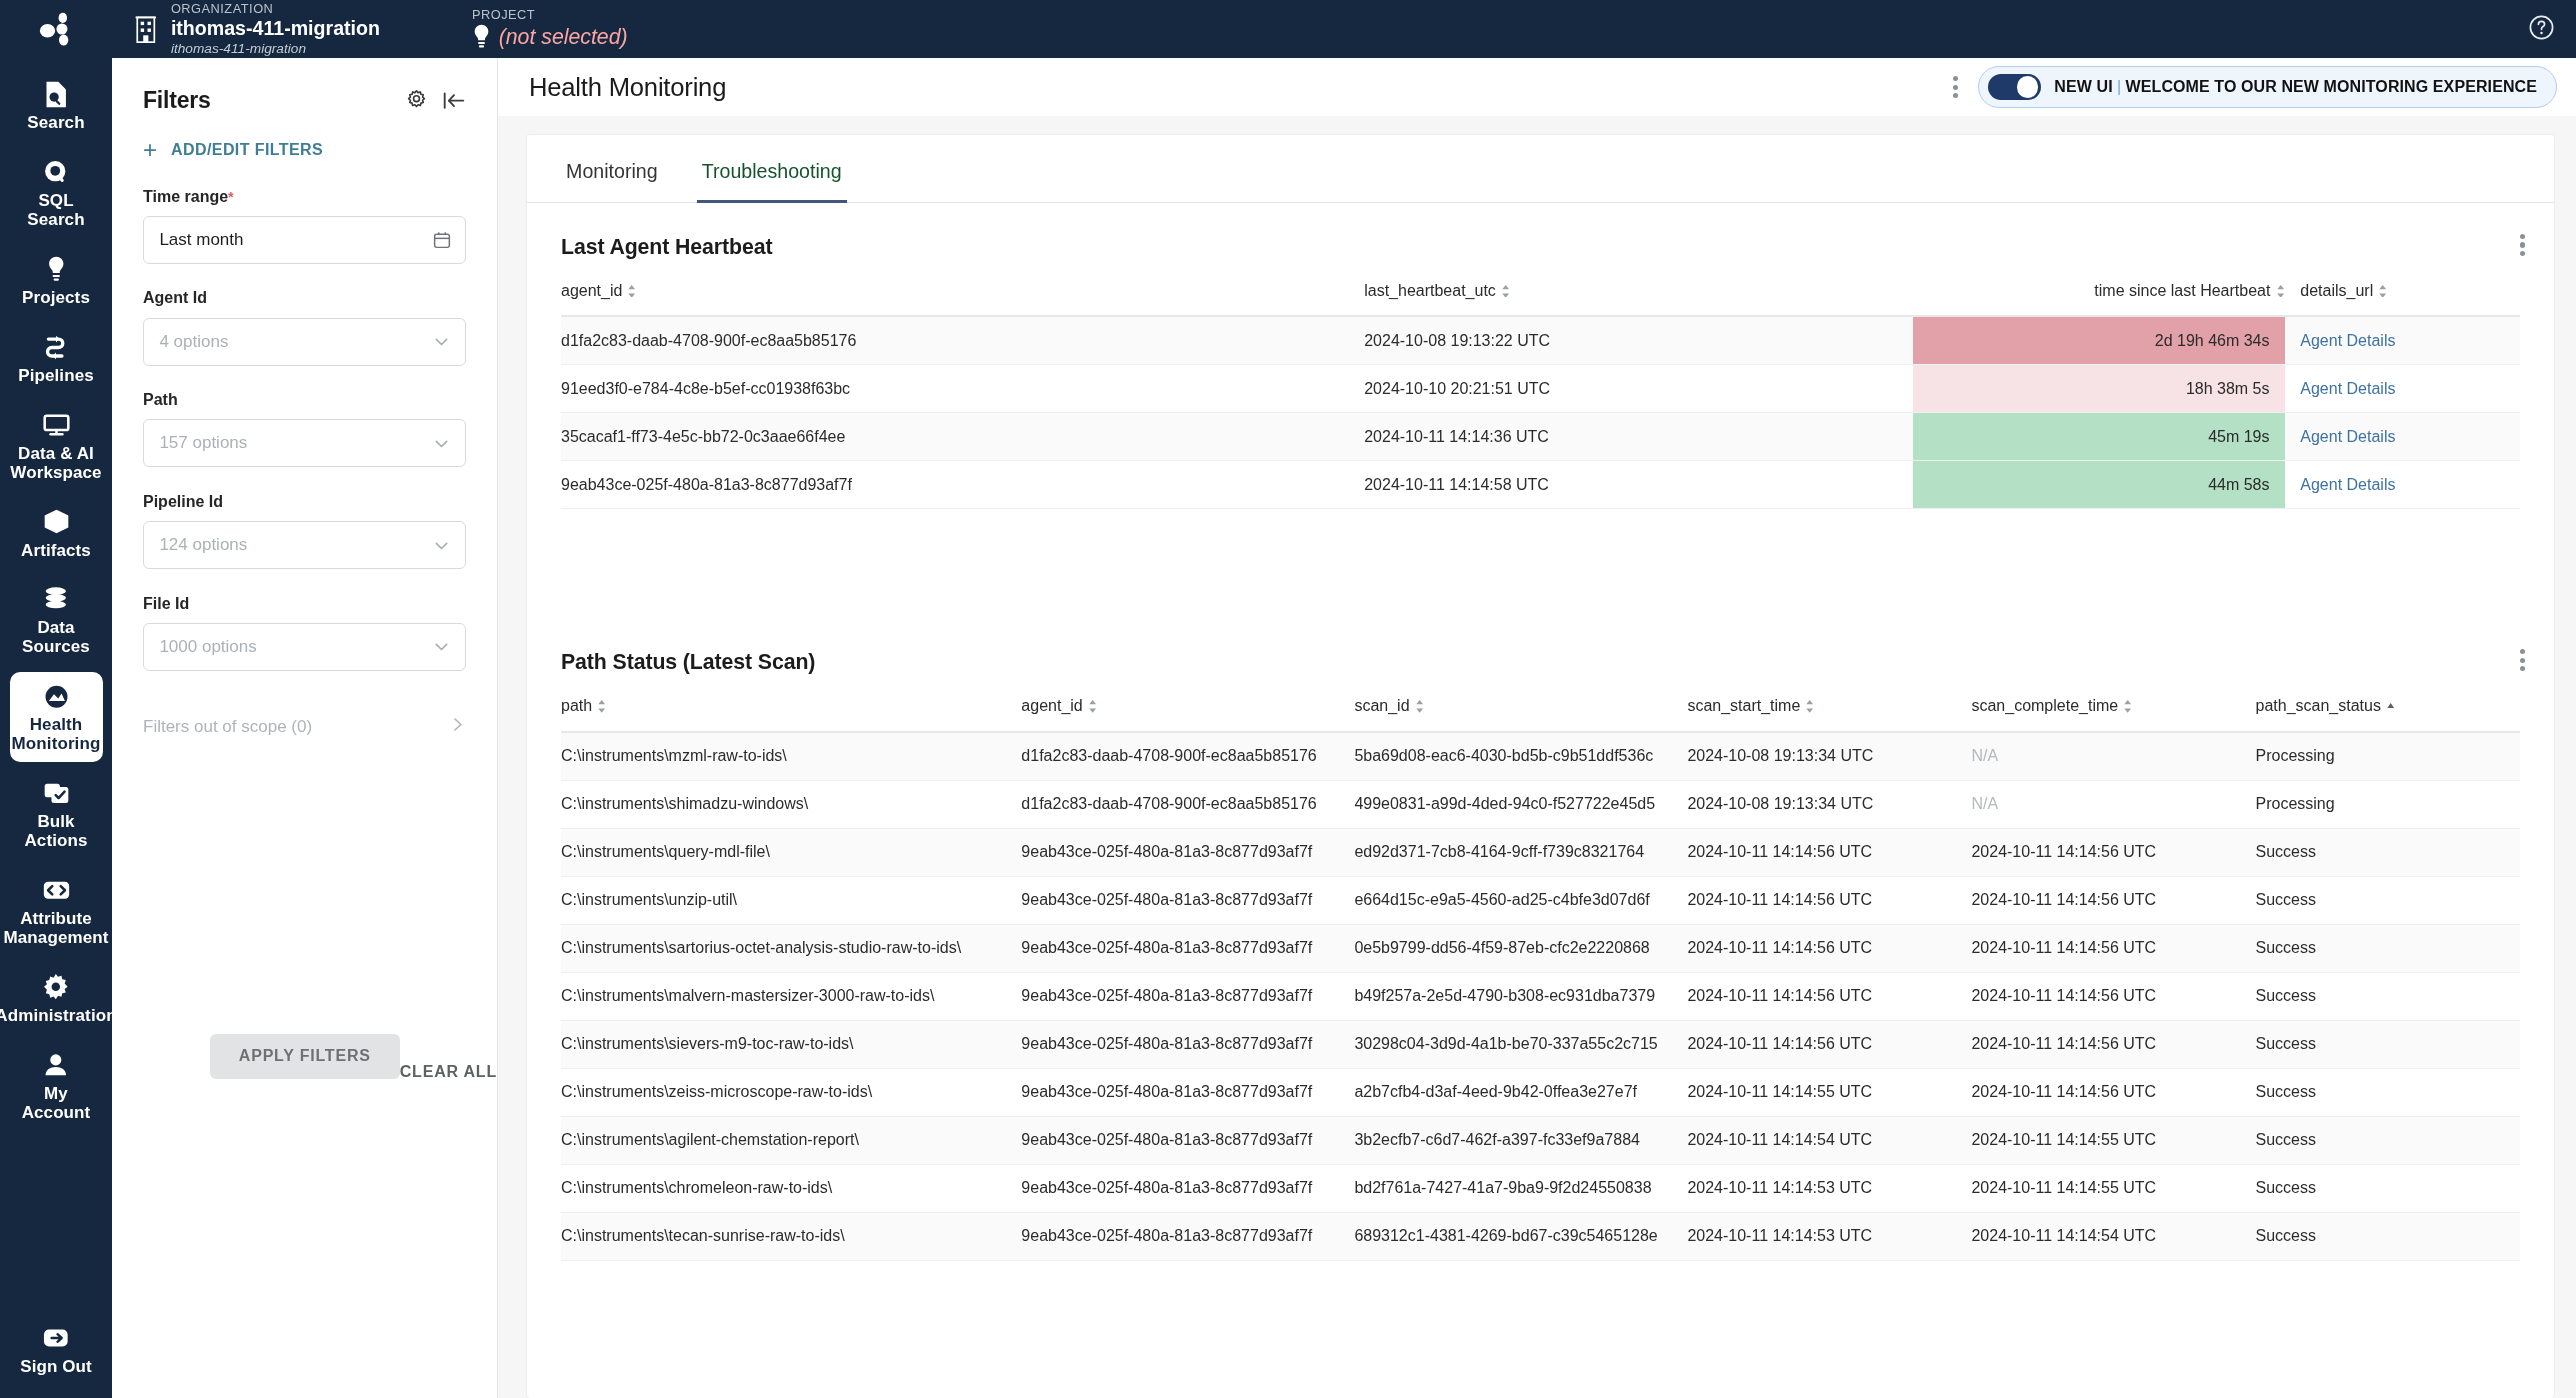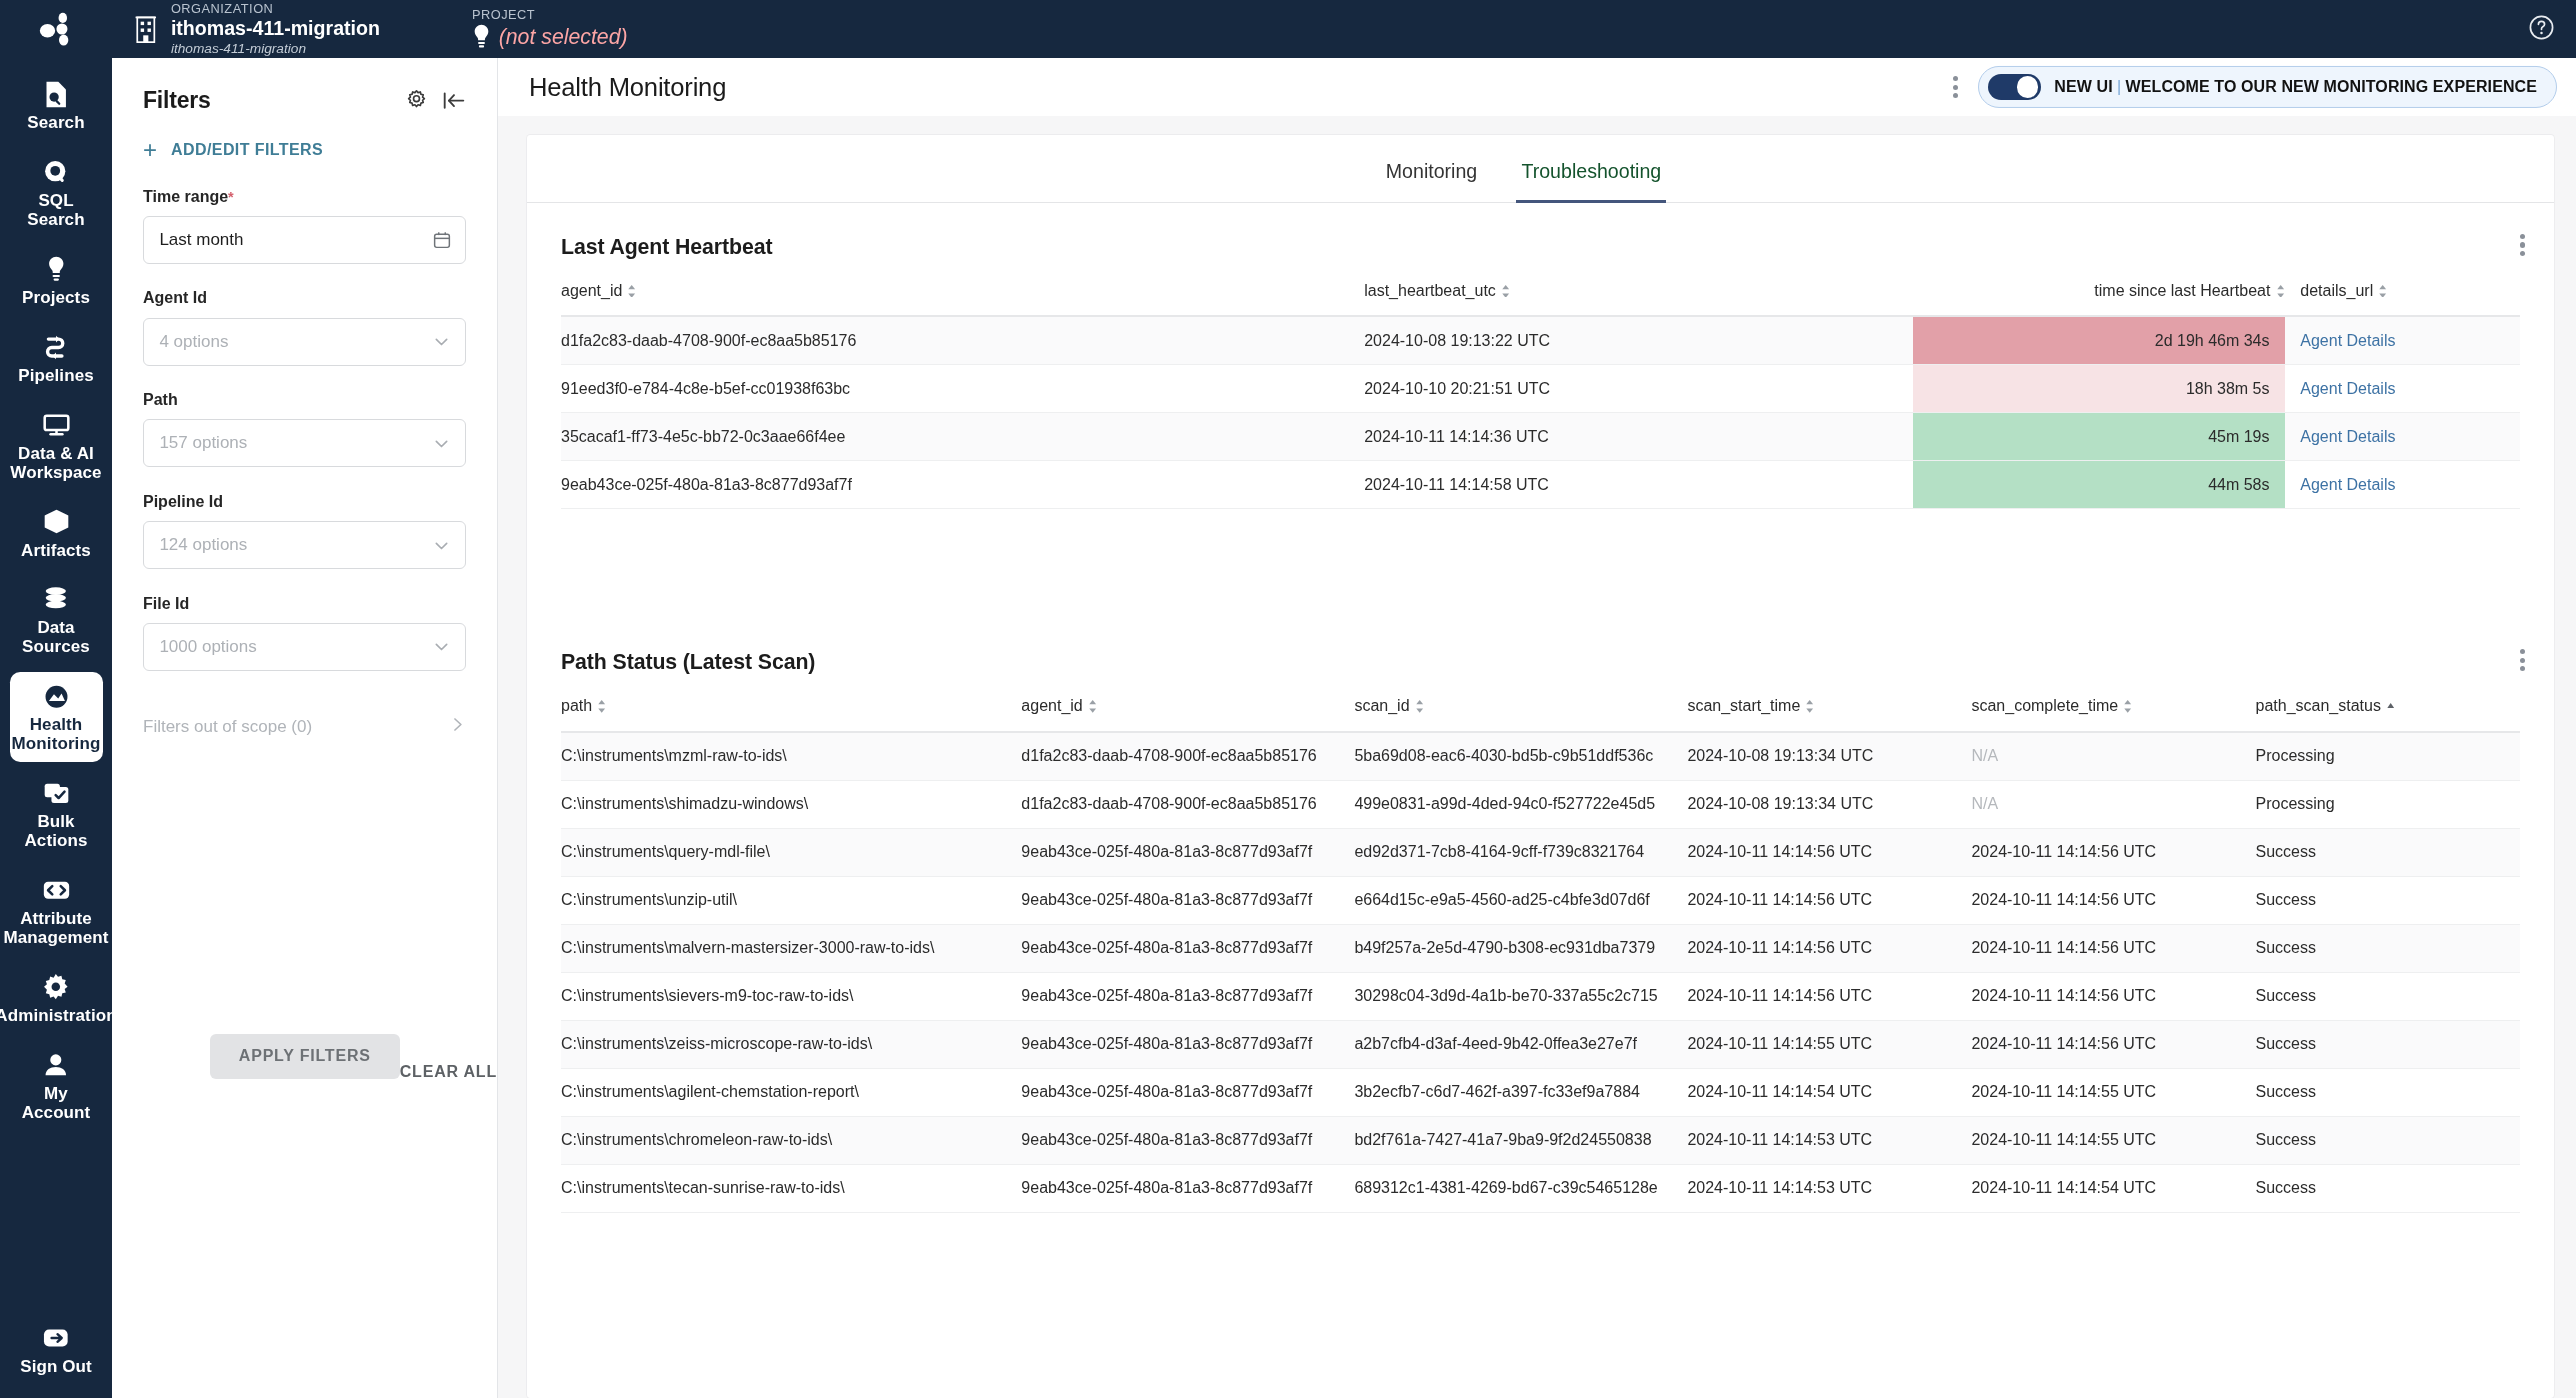--- a/index.html
+++ b/index.html
@@ -108,21 +108,21 @@
     border-radius: 25.6px; padding: 6.8px 19px 6.8px 8.5px; cursor: pointer; margin-left: 8.5px;
   }
   .toggle { width: 53px; height: 26.5px; border-radius: 13.7px; background: #1f3a68; position: relative; flex: 0 0 53px; }
   .toggle .knob { position: absolute; width: 21.3px; height: 21.3px; border-radius: 50%; background: #fff; top: 2.6px; right: 2.6px; }
   .newui-txt { margin-left: 13.7px; font-size: 16px; font-weight: 700; color: #121212; letter-spacing: 0.1px; white-space: nowrap; }
   .newui-txt .sep { color: #7aa8d8; font-weight: 400; margin: 0 4.3px; }
 
   .content { flex: 1; padding: 19px 22px 0 29px; min-height: 0; overflow: hidden; }
   .panel { background: #ffffff; border-radius: 3.4px; height: 100%; overflow: hidden; position: relative; box-shadow: 0 0 0 0.9px #ececee; }
 
-  .tabs { display: flex; padding: 0 34px; border-bottom: 0.9px solid #e4e5e7; justify-content: center; }
+  .tabs { display: flex; padding: 0 34px; border-bottom: 0.9px solid #e4e5e7; }
   .tab {
     font-size: 19.6px; color: #343434; padding: 24px 5.1px 17px; margin-right: 34px;
     cursor: pointer; border-bottom: 3.4px solid transparent; position: relative; top: 0.9px;
   }
   .tab.active { color: #14532d; border-bottom-color: #44567c; }
 
   .section { padding: 0 34px; position: relative; }
   .section-title { font-size: 21.3px; font-weight: 700; color: #1c1c1c; padding: 32px 0 22px; letter-spacing: -0.1px; }
   .sec-kebab { position: absolute; right: 29px; top: 31px; cursor: pointer; display: flex; flex-direction: column; gap: 3.4px; align-items: center; }
   .sec-kebab i { width: 5.1px; height: 5.1px; border-radius: 50%; background: #8a9099; display: block; }
@@ -688,20 +688,28 @@
                 </tr>
                 <tr>
                   <td>C:\instruments\unzip-util\</td>
                   <td>9eab43ce-025f-480a-81a3-8c877d93af7f</td>
                   <td>e664d15c-e9a5-4560-ad25-c4bfe3d07d6f</td>
                   <td>2024-10-11 14:14:56 UTC</td>
                   <td>2024-10-11 14:14:56 UTC</td>
                   <td>Success</td>
                 </tr>
                 <tr>
+                  <td>C:\instruments\sartorius-octet-analysis-studio-raw-to-ids\</td>
+                  <td>9eab43ce-025f-480a-81a3-8c877d93af7f</td>
+                  <td>0e5b9799-dd56-4f59-87eb-cfc2e2220868</td>
+                  <td>2024-10-11 14:14:56 UTC</td>
+                  <td>2024-10-11 14:14:56 UTC</td>
+                  <td>Success</td>
+                </tr>
+                <tr>
                   <td>C:\instruments\malvern-mastersizer-3000-raw-to-ids\</td>
                   <td>9eab43ce-025f-480a-81a3-8c877d93af7f</td>
                   <td>b49f257a-2e5d-4790-b308-ec931dba7379</td>
                   <td>2024-10-11 14:14:56 UTC</td>
                   <td>2024-10-11 14:14:56 UTC</td>
                   <td>Success</td>
                 </tr>
                 <tr>
                   <td>C:\instruments\sievers-m9-toc-raw-to-ids\</td>
                   <td>9eab43ce-025f-480a-81a3-8c877d93af7f</td>

